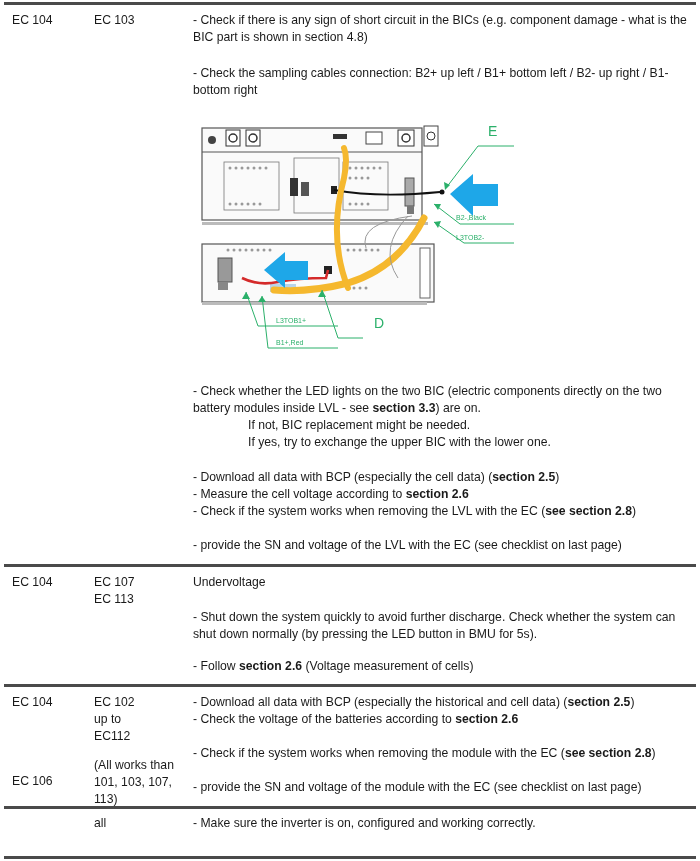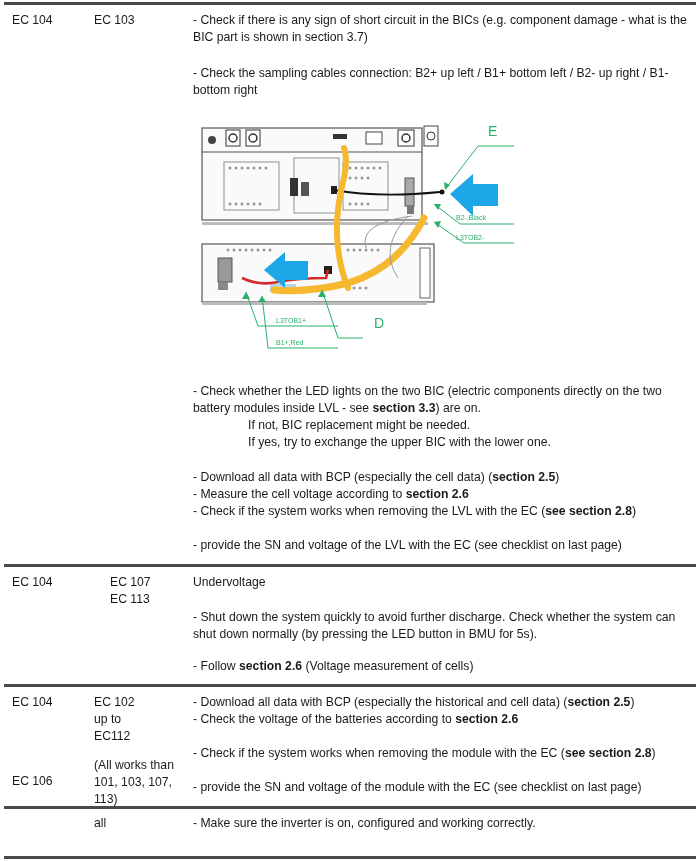--- a/index.html
+++ b/index.html
@@ -21,21 +21,21 @@
 </head>
 <body>
 
 <div class="rule" style="top:2px;"></div>
 <div>
   <div class="cell c1" style="top:12px;">EC 104</div>
   <div class="cell c2" style="top:12px;">
     <span class="line">EC 103</span>
   </div>
   <div class="cell c3" style="top:12px;">
-    <span class="line wrap">- Check if there is any sign of short circuit in the BICs (e.g. component damage - what is the BIC part is shown in section 3.7)</span>
+    <span class="line wrap">- Check if there is any sign of short circuit in the BICs (e.g. component damage - what is the BIC part is shown in section 4.8)</span>
   </div>
   <div class="cell c3" style="top:65px;">
     <span class="line wrap">- Check the sampling cables connection: B2+ up left / B1+ bottom left / B2- up right / B1- bottom right</span>
   </div>
 
   <svg class="diagram" viewBox="0 0 330 245" xmlns="http://www.w3.org/2000/svg">
 
     <g>
       <rect x="4" y="10" width="220" height="92" fill="#fafafa" stroke="#555" stroke-width="1.2"></rect>
       <line x1="4" y1="34" x2="224" y2="34" stroke="#555" stroke-width="1"></line>
@@ -169,21 +169,21 @@
     <span class="line"><span>- Check if the system works when removing the LVL with the EC (</span><b>see section 2.8</b><span>)</span></span>
   </div>
   <div class="cell c3" style="top:537px;">
     <span class="line">- provide the SN and voltage of the LVL with the EC (see checklist on last page)</span>
   </div>
 </div>
 
 <div class="rule" style="top:564px;"></div>
 <div>
   <div class="cell c1" style="top:574px;">EC 104</div>
-  <div class="cell c2" style="top:574px;margin-left:16px;">
+  <div class="cell c2" style="top:574px;">
     <span class="line">EC 107</span>
     <span class="line">EC 113</span>
   </div>
   <div class="cell c3" style="top:574px;">
     <span class="line">Undervoltage</span>
   </div>
   <div class="cell c3" style="top:609px;">
     <span class="line wrap">- Shut down the system quickly to avoid further discharge. Check whether the system can shut down normally (by pressing the LED button in BMU for 5s).</span>
   </div>
   <div class="cell c3" style="top:658px;">

